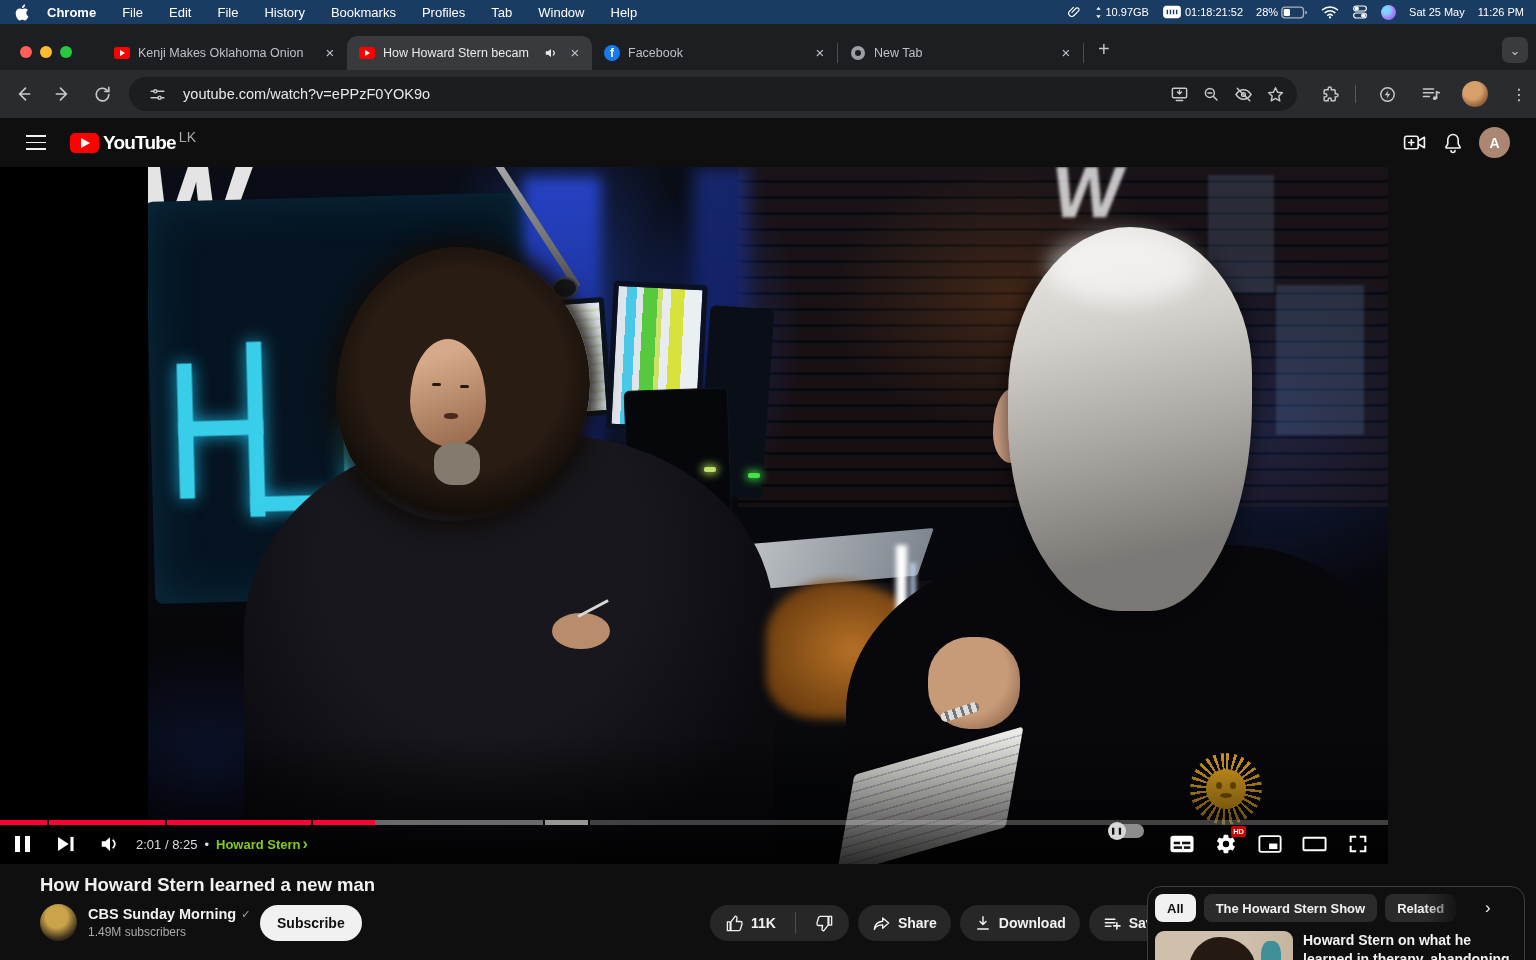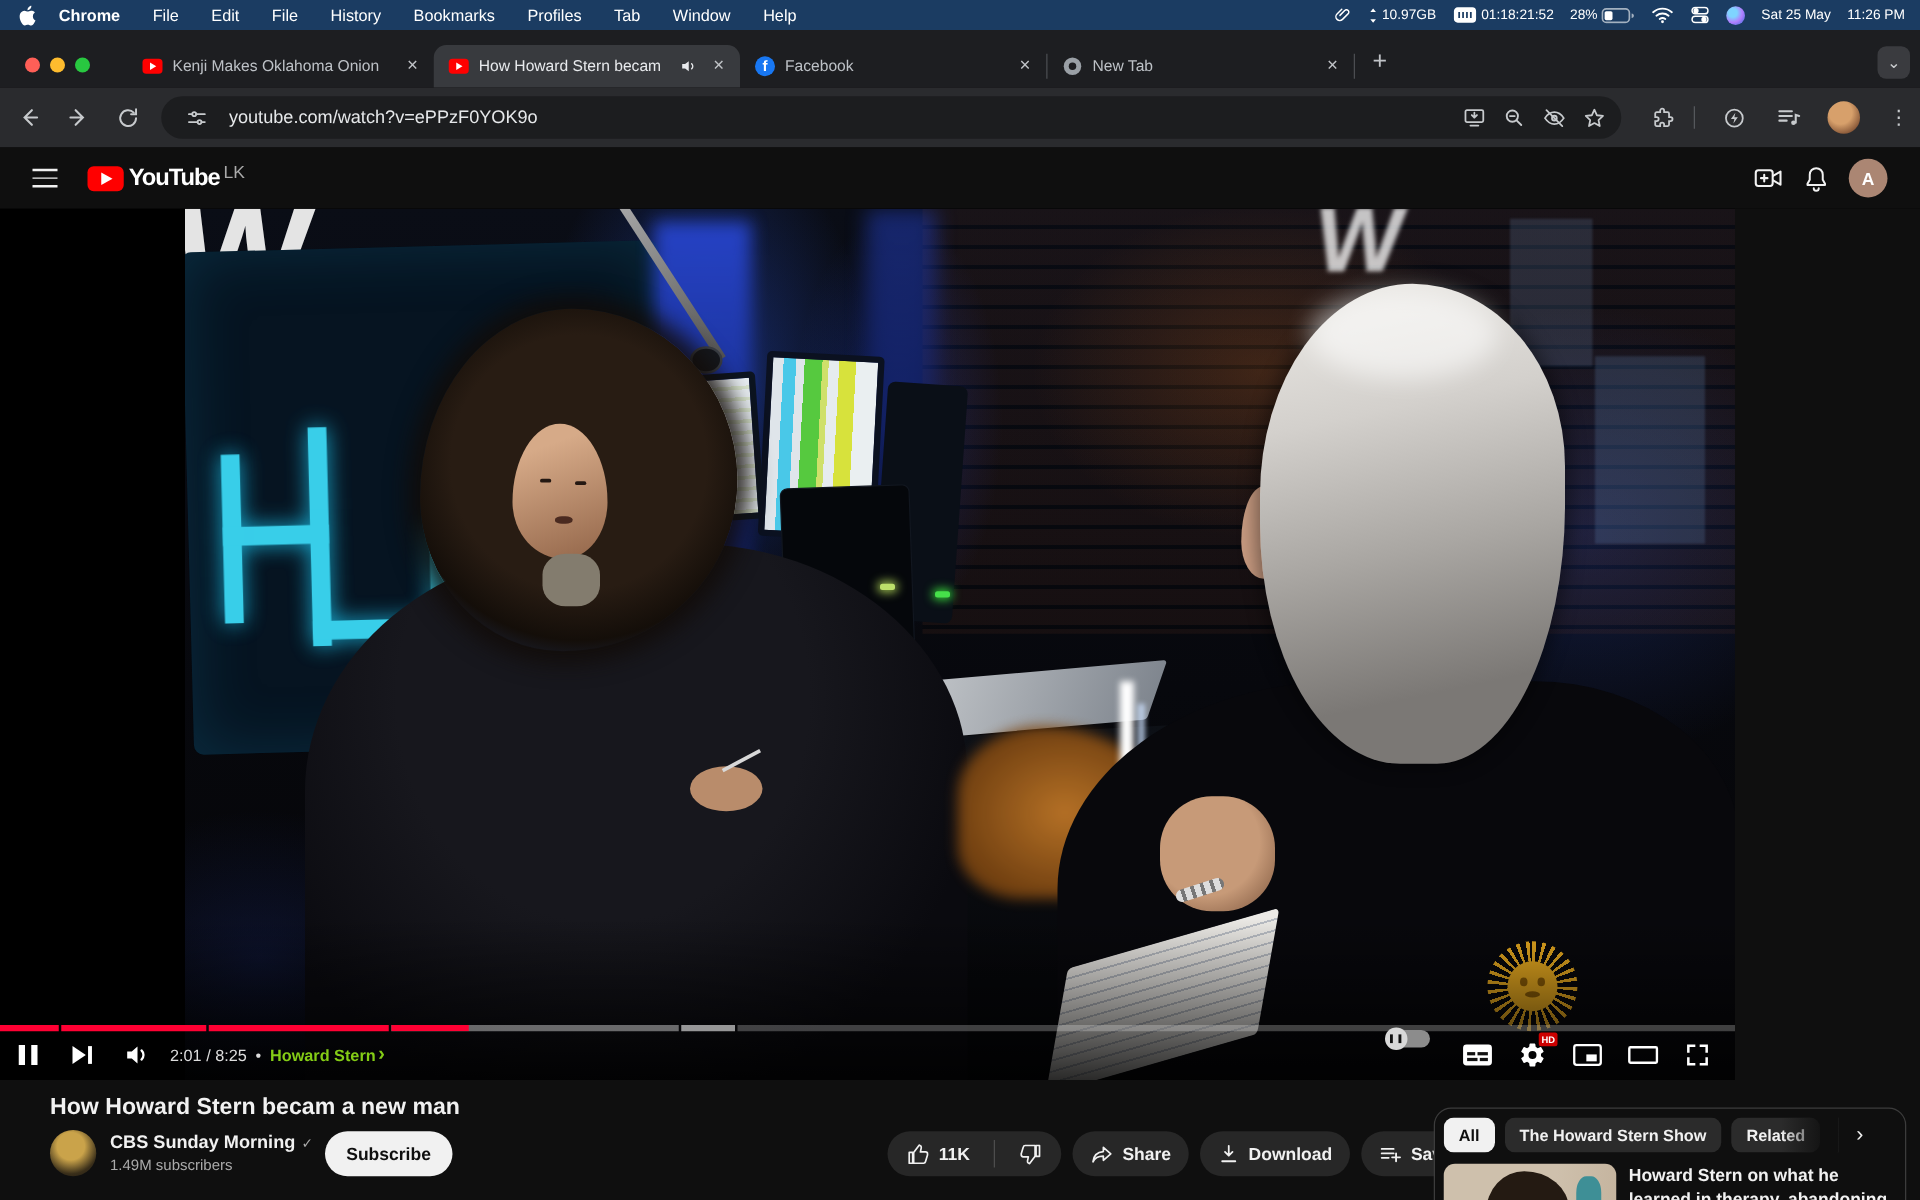--- a/index.html
+++ b/index.html
@@ -598,21 +598,21 @@
               <path d="M4 9V4h5M15 4h5v5M20 15v5h-5M9 20H4v-5"></path>
             </svg>
         </span>
       </div>
     </div>
   </div>
 
   <div class="right-gap"></div>
   <div class="watch-bg"></div>
 
-  <div class="v-title">How Howard Stern becam a new man</div>
+  <div class="v-title">How Howard Stern learned a new man</div>
   <div class="ch-avatar"></div>
   <div class="ch-block">
     <div class="ch-name">
       <span>CBS Sunday Morning</span>
       <span class="ch-check">✓</span>
     </div>
     <div class="ch-subs">1.49M subscribers</div>
   </div>
   <div class="subscribe">Subscribe</div>
 

